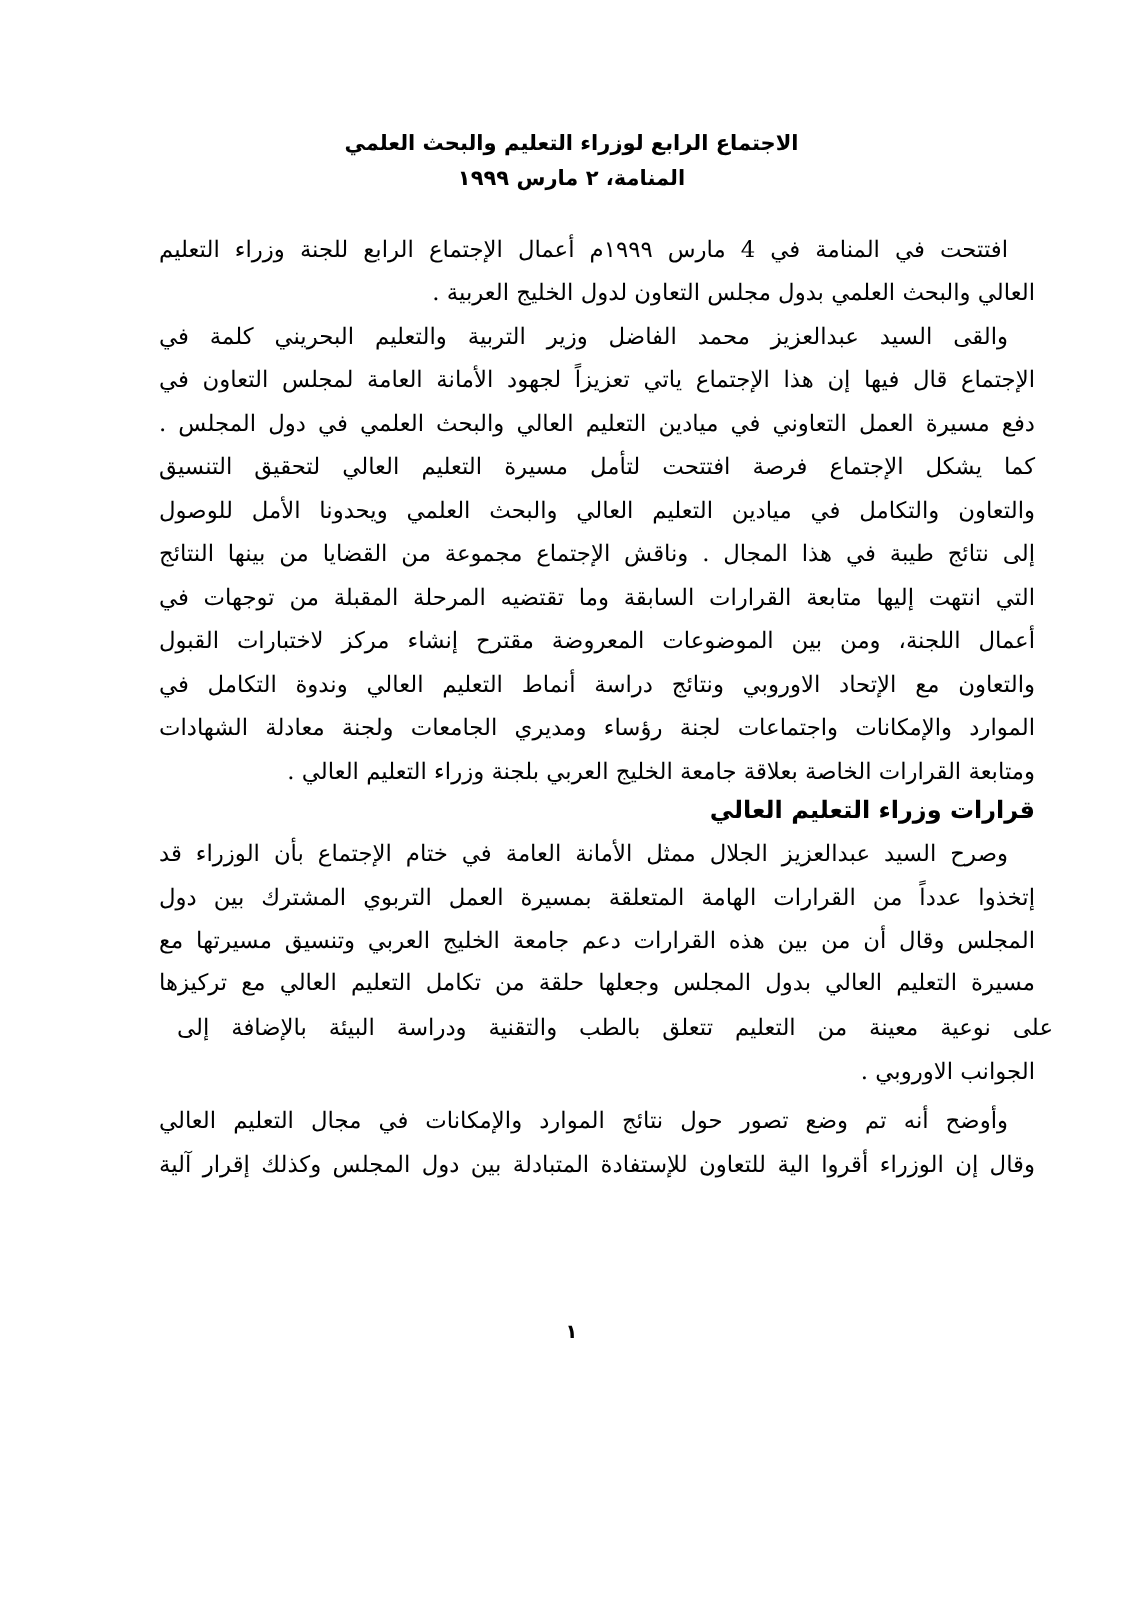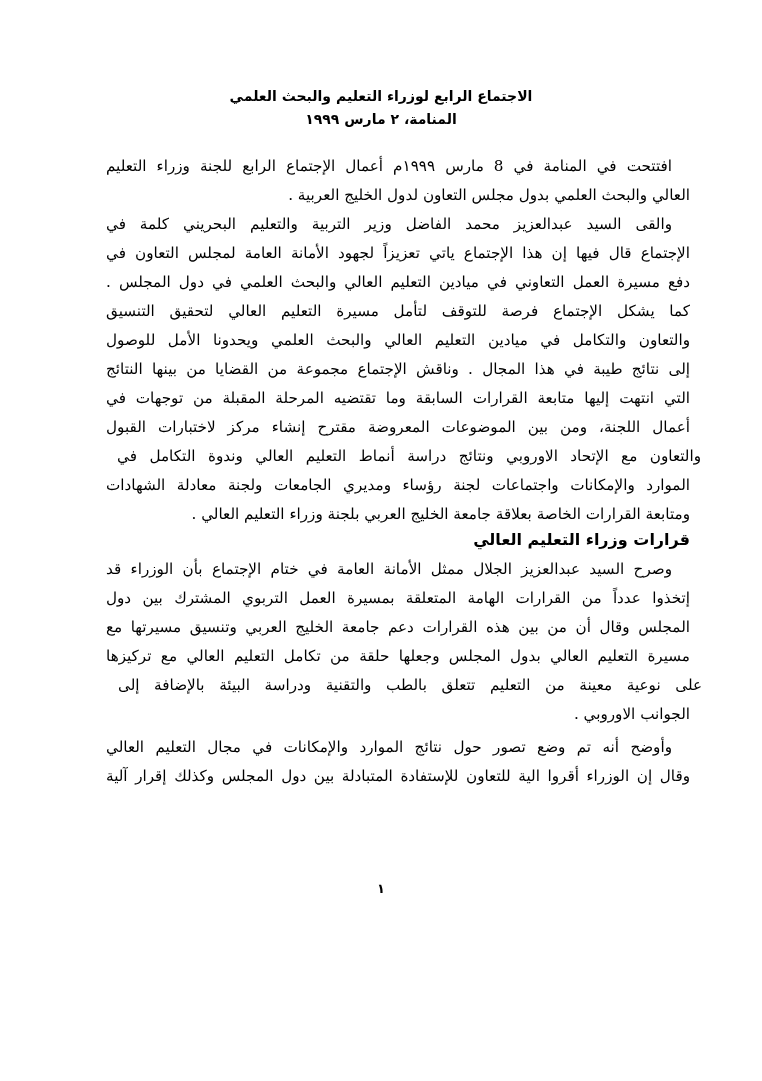--- a/index.html
+++ b/index.html
@@ -80,32 +80,32 @@
     }
   </style>
 </head>
 <body>
 
 <div class="page">
 
   <div class="header title">الاجتماع الرابع لوزراء التعليم والبحث العلمي</div>
   <div class="header subtitle">المنامة، ٢ مارس ١٩٩٩</div>
 
-  <div class="line indent" style="top:154px;">افتتحت في المنامة في 8 مارس ١٩٩٩م أعمال الإجتماع الرابع للجنة وزراء التعليم</div>
+  <div class="line indent" style="top:154px;">افتتحت في المنامة في 4 مارس ١٩٩٩م أعمال الإجتماع الرابع للجنة وزراء التعليم</div>
   <div class="line last" style="top:183px;">العالي والبحث العلمي بدول مجلس التعاون لدول الخليج العربية .</div>
 
   <div class="line indent" style="top:212px;">والقى السيد عبدالعزيز محمد الفاضل وزير التربية والتعليم البحريني كلمة في</div>
   <div class="line" style="top:241px;">الإجتماع قال فيها إن هذا الإجتماع ياتي تعزيزاً لجهود الأمانة العامة لمجلس التعاون في</div>
   <div class="line" style="top:270px;">دفع مسيرة العمل التعاوني في ميادين التعليم العالي والبحث العلمي في دول المجلس .</div>
-  <div class="line" style="top:299px;">كما يشكل الإجتماع فرصة للتوقف لتأمل مسيرة التعليم العالي لتحقيق التنسيق</div>
+  <div class="line" style="top:299px;">كما يشكل الإجتماع فرصة افتتحت لتأمل مسيرة التعليم العالي لتحقيق التنسيق</div>
   <div class="line" style="top:328px;">والتعاون والتكامل في ميادين التعليم العالي والبحث العلمي ويحدونا الأمل للوصول</div>
   <div class="line" style="top:357px;">إلى نتائج طيبة في هذا المجال . وناقش الإجتماع مجموعة من القضايا من بينها النتائج</div>
   <div class="line" style="top:386px;">التي انتهت إليها متابعة القرارات السابقة وما تقتضيه المرحلة المقبلة من توجهات في</div>
   <div class="line" style="top:415px;">أعمال اللجنة، ومن بين الموضوعات المعروضة مقترح إنشاء مركز لاختبارات القبول</div>
-  <div class="line" style="top:444px;margin-left:11px;">والتعاون مع الإتحاد الاوروبي ونتائج دراسة أنماط التعليم العالي وندوة التكامل في</div>
+  <div class="line" style="top:444px;">والتعاون مع الإتحاد الاوروبي ونتائج دراسة أنماط التعليم العالي وندوة التكامل في</div>
   <div class="line" style="top:473px;">الموارد والإمكانات واجتماعات لجنة رؤساء ومديري الجامعات ولجنة معادلة الشهادات</div>
   <div class="line last" style="top:502px;">ومتابعة القرارات الخاصة بعلاقة جامعة الخليج العربي بلجنة وزراء التعليم العالي .</div>
 
   <div class="section-heading" style="top:528px;">قرارات وزراء التعليم العالي</div>
 
   <div class="line indent" style="top:557px;">وصرح السيد عبدالعزيز الجلال ممثل الأمانة العامة في ختام الإجتماع بأن الوزراء قد</div>
   <div class="line" style="top:586px;">إتخذوا عدداً من القرارات الهامة المتعلقة بمسيرة العمل التربوي المشترك بين دول</div>
   <div class="line" style="top:615px;">المجلس وقال أن من بين هذه القرارات دعم جامعة الخليج العربي وتنسيق مسيرتها مع</div>
   <div class="line" style="top:644px;font-family:Liberation Serif, serif;">مسيرة التعليم العالي بدول المجلس وجعلها حلقة من تكامل التعليم العالي مع تركيزها</div>
   <div class="line" style="top:673px;margin-left:12px;">على نوعية معينة من التعليم تتعلق بالطب والتقنية ودراسة البيئة بالإضافة إلى</div>

